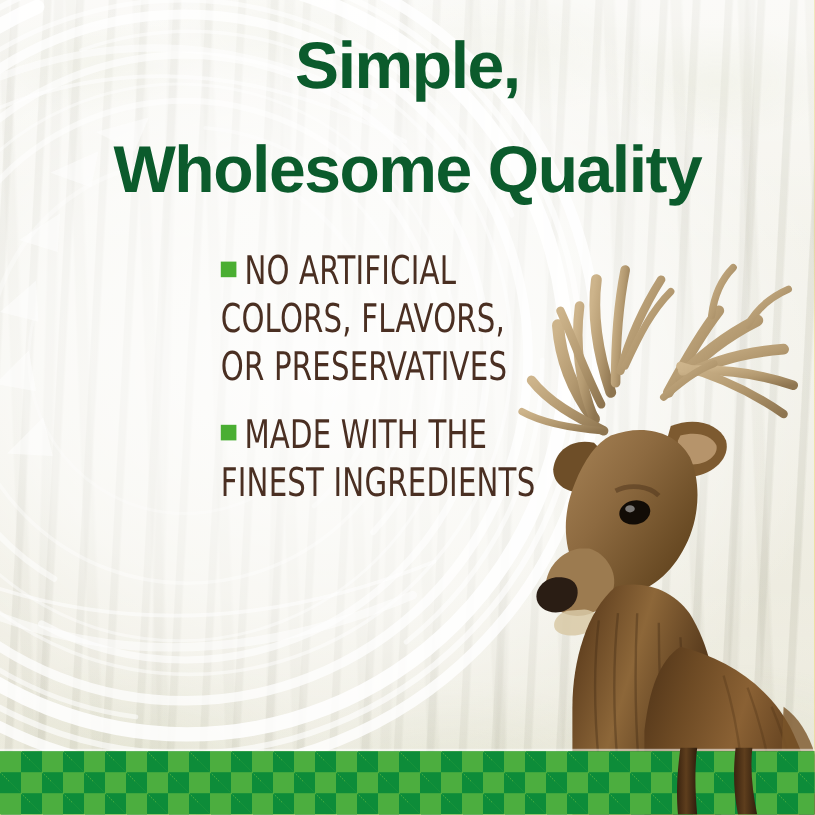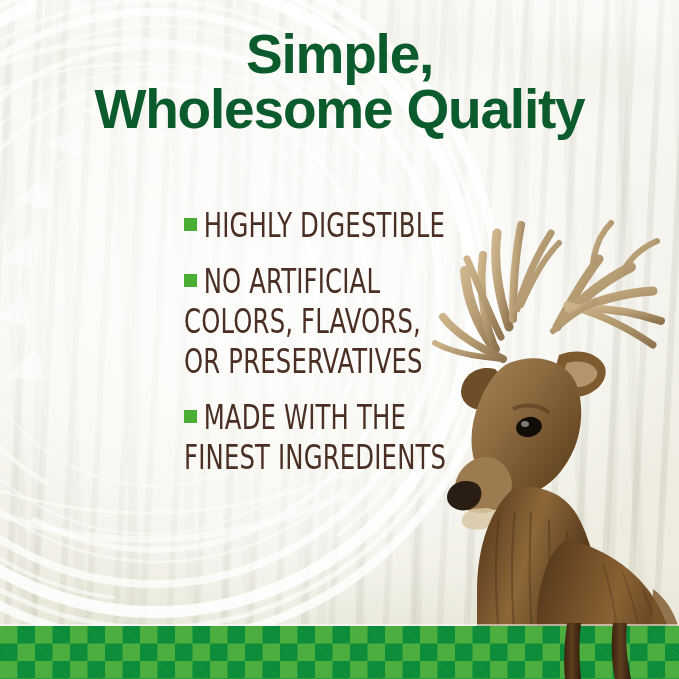--- a/index.html
+++ b/index.html
@@ -95,21 +95,21 @@
     text-align: center;
     color: #0b5b2c;
     font-family: "Liberation Sans", sans-serif;
     font-weight: bold;
     font-size: 55px;
     line-height: 55px;
     letter-spacing: -1.2px;
     z-index: 6;
   }
   .headline .l1 { display: block; }
-  .headline .l2 { display: block; }
+  .headline .l2 { display: block; margin-top: 32px; }
 
   
   .bullets {
     position: absolute;
     left: 184px;
     top: 206px;
     width: 300px;
     z-index: 6;
   }
   .bullet-row {
@@ -216,25 +216,20 @@
     </svg>
   </div>
 
   <div class="headline">
     <span class="l1">Simple,</span>
     <span class="l2">Wholesome Quality</span>
   </div>
 
   <div class="bullets">
 
-    <div class="b-item">
-      <div class="bullet-row">
-        <span class="sq"></span><span>Highly Digestible</span>
-      </div>
-    </div>
 
     <div class="b-item">
       <div class="bullet-row">
         <span class="sq"></span><span>No Artificial</span>
       </div>
       <div class="bullet-row b-cont">
         <span>Colors, Flavors,</span>
       </div>
       <div class="bullet-row b-cont">
         <span>Or Preservatives</span>

